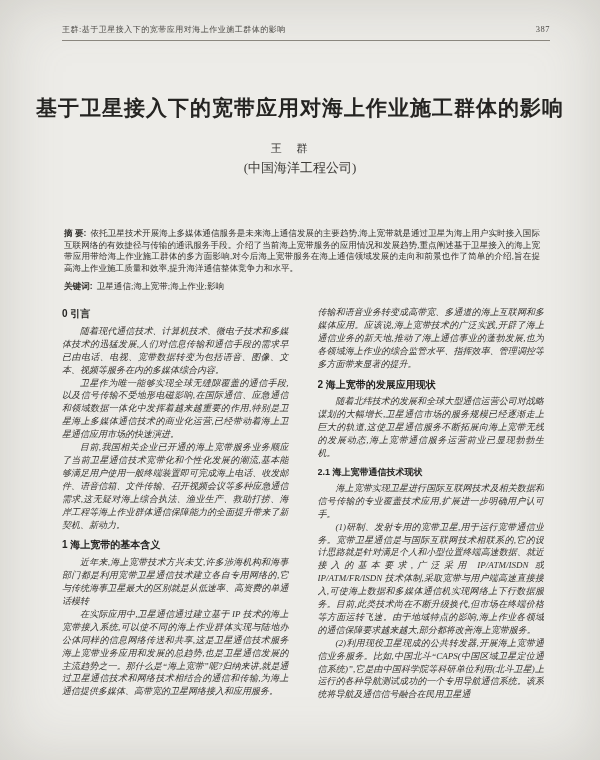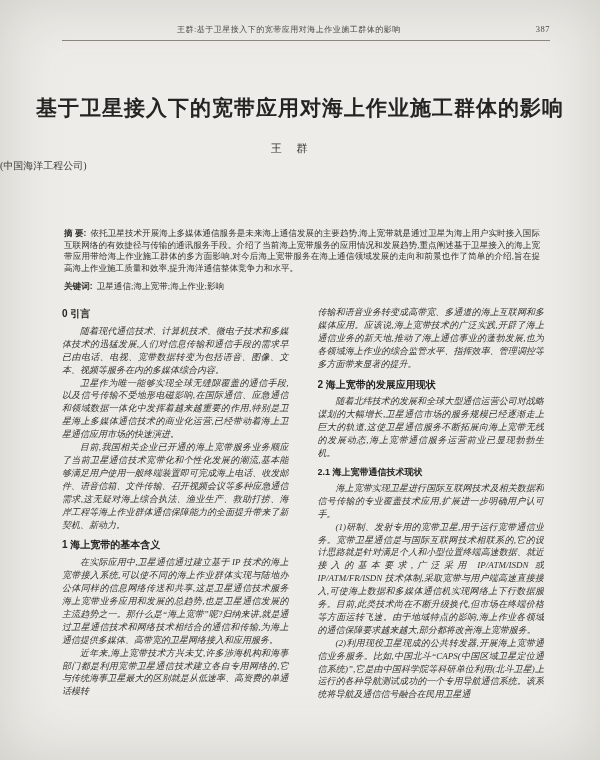--- a/index.html
+++ b/index.html
@@ -9,35 +9,35 @@
     font-family:"Liberation Serif","DejaVu Serif",serif;
     color:#2b2a28;
     box-shadow: inset 0 0 60px rgba(120,115,105,0.25);
   }
   .header {
     position:absolute; top:24px; left:62px; right:50px;
     display:flex; align-items:baseline;
     font-size:8px; color:#4a4844; letter-spacing:0.5px;
     border-bottom:1px solid #8a867e; padding-bottom:5px;
   }
-  .running { flex:1; text-align:center; }
+  .running { flex:1; }
   .pagenum { margin-left:20px; font-size:8.5px;text-align:center; }
   .title {
     position:absolute; top:94px; left:30px; right:30px;
     margin:0; text-align:center;
     font-family:"Liberation Sans","DejaVu Sans",sans-serif;
     font-size:21px; font-weight:bold; letter-spacing:1px; color:#252422;
   }
   .author {
     position:absolute; top:141px; left:0; right:16px;
     text-align:center; font-size:11px; letter-spacing:6px; color:#33312e;
   }
   .affil {
     position:absolute; top:159px; left:0; right:0;
-    font-size:10px; color:#3c3a36;
+    text-align:center; font-size:13px; color:#3c3a36;
   }
   .meta {
     position:absolute; top:214px; left:64px; right:60px;
     font-size:8.6px; line-height:11.5px; text-align:justify; color:#34322e;margin-top:14px;
   }
   .meta p { margin:0 0 7px 0; }
   .lab { font-family:"Liberation Sans","DejaVu Sans",sans-serif; font-weight:bold; margin-right:4px; }
   .cols {
     position:absolute; top:306px; left:62px; right:56px; bottom:12px;
     display:flex; gap:29px; overflow:hidden;
@@ -81,22 +81,22 @@
   </div>
 
   <div class="cols">
 
     <div class="col">
       <h3 class="first">0  引言</h3>
       <p>随着现代通信技术、计算机技术、微电子技术和多媒体技术的迅猛发展,人们对信息传输和通信手段的需求早已由电话、电视、宽带数据转变为包括语音、图像、文本、视频等服务在内的多媒体综合内容。</p>
       <p>卫星作为唯一能够实现全球无缝隙覆盖的通信手段,以及信号传输不受地形电磁影响,在国际通信、应急通信和领域数据一体化中发挥着越来越重要的作用,特别是卫星海上多媒体通信技术的商业化运营,已经带动着海上卫星通信应用市场的快速演进。</p>
       <p>目前,我国相关企业已开通的海上宽带服务业务顺应了当前卫星通信技术宽带化和个性化发展的潮流,基本能够满足用户使用一般终端装置即可完成海上电话、收发邮件、语音信箱、文件传输、召开视频会议等多种应急通信需求,这无疑对海上综合执法、渔业生产、救助打捞、海岸工程等海上作业群体通信保障能力的全面提升带来了新契机、新动力。</p>
       <h3>1  海上宽带的基本含义</h3>
+      <p>近年来,海上宽带技术方兴未艾,许多涉海机构和海事部门都是利用宽带卫星通信技术建立各自专用网络的,它与传统海事卫星最大的区别就是从低速率、高资费的单通话模转</p>
       <p>在实际应用中,卫星通信通过建立基于 IP 技术的海上宽带接入系统,可以使不同的海上作业群体实现与陆地办公体同样的信息网络传送和共享,这是卫星通信技术服务海上宽带业务应用和发展的总趋势,也是卫星通信发展的主流趋势之一。那什么是“海上宽带”呢?归纳来讲,就是通过卫星通信技术和网络技术相结合的通信和传输,为海上通信提供多媒体、高带宽的卫星网络接入和应用服务。</p>
-      <p>近年来,海上宽带技术方兴未艾,许多涉海机构和海事部门都是利用宽带卫星通信技术建立各自专用网络的,它与传统海事卫星最大的区别就是从低速率、高资费的单通话模转</p>
     </div>
 
     <div class="col">
       <p class="noindent">传输和语音业务转变成高带宽、多通道的海上互联网和多媒体应用。应该说,海上宽带技术的广泛实践,开辟了海上通信业务的新天地,推动了海上通信事业的蓬勃发展,也为各领域海上作业的综合监管水平、指挥效率、管理调控等多方面带来显著的提升。</p>
       <h3>2  海上宽带的发展应用现状</h3>
       <p>随着北纬技术的发展和全球大型通信运营公司对战略谋划的大幅增长,卫星通信市场的服务规模已经逐渐走上巨大的轨道,这使卫星通信服务不断拓展向海上宽带无线的发展动态,海上宽带通信服务运营前业已显现勃勃生机。</p>
       <h4>2.1  海上宽带通信技术现状</h4>
       <p>海上宽带实现卫星进行国际互联网技术及相关数据和信号传输的专业覆盖技术应用,扩展进一步明确用户认可手。</p>
       <p>(1)研制、发射专用的宽带卫星,用于运行宽带通信业务。宽带卫星通信是与国际互联网技术相联系的,它的设计思路就是针对满足个人和小型位置终端高速数据、就近接入的基本要求,广泛采用 IP/ATM/ISDN 或 IP/ATM/FR/ISDN 技术体制,采取宽带与用户端高速直接接入,可使海上数据和多媒体通信机实现网络上下行数据服务。目前,此类技术尚在不断升级换代,但市场在终端价格等方面运转飞速。由于地域特点的影响,海上作业各领域的通信保障要求越来越大,部分都将改善海上宽带服务。</p>
       <p>(2)利用现役卫星现成的公共转发器,开展海上宽带通信业务服务。比如,中国北斗“CAPS(中国区域卫星定位通信系统)”,它是由中国科学院等科研单位利用(北斗卫星)上运行的各种导航测试成功的一个专用导航通信系统。该系统将导航及通信信号融合在民用卫星通</p>

